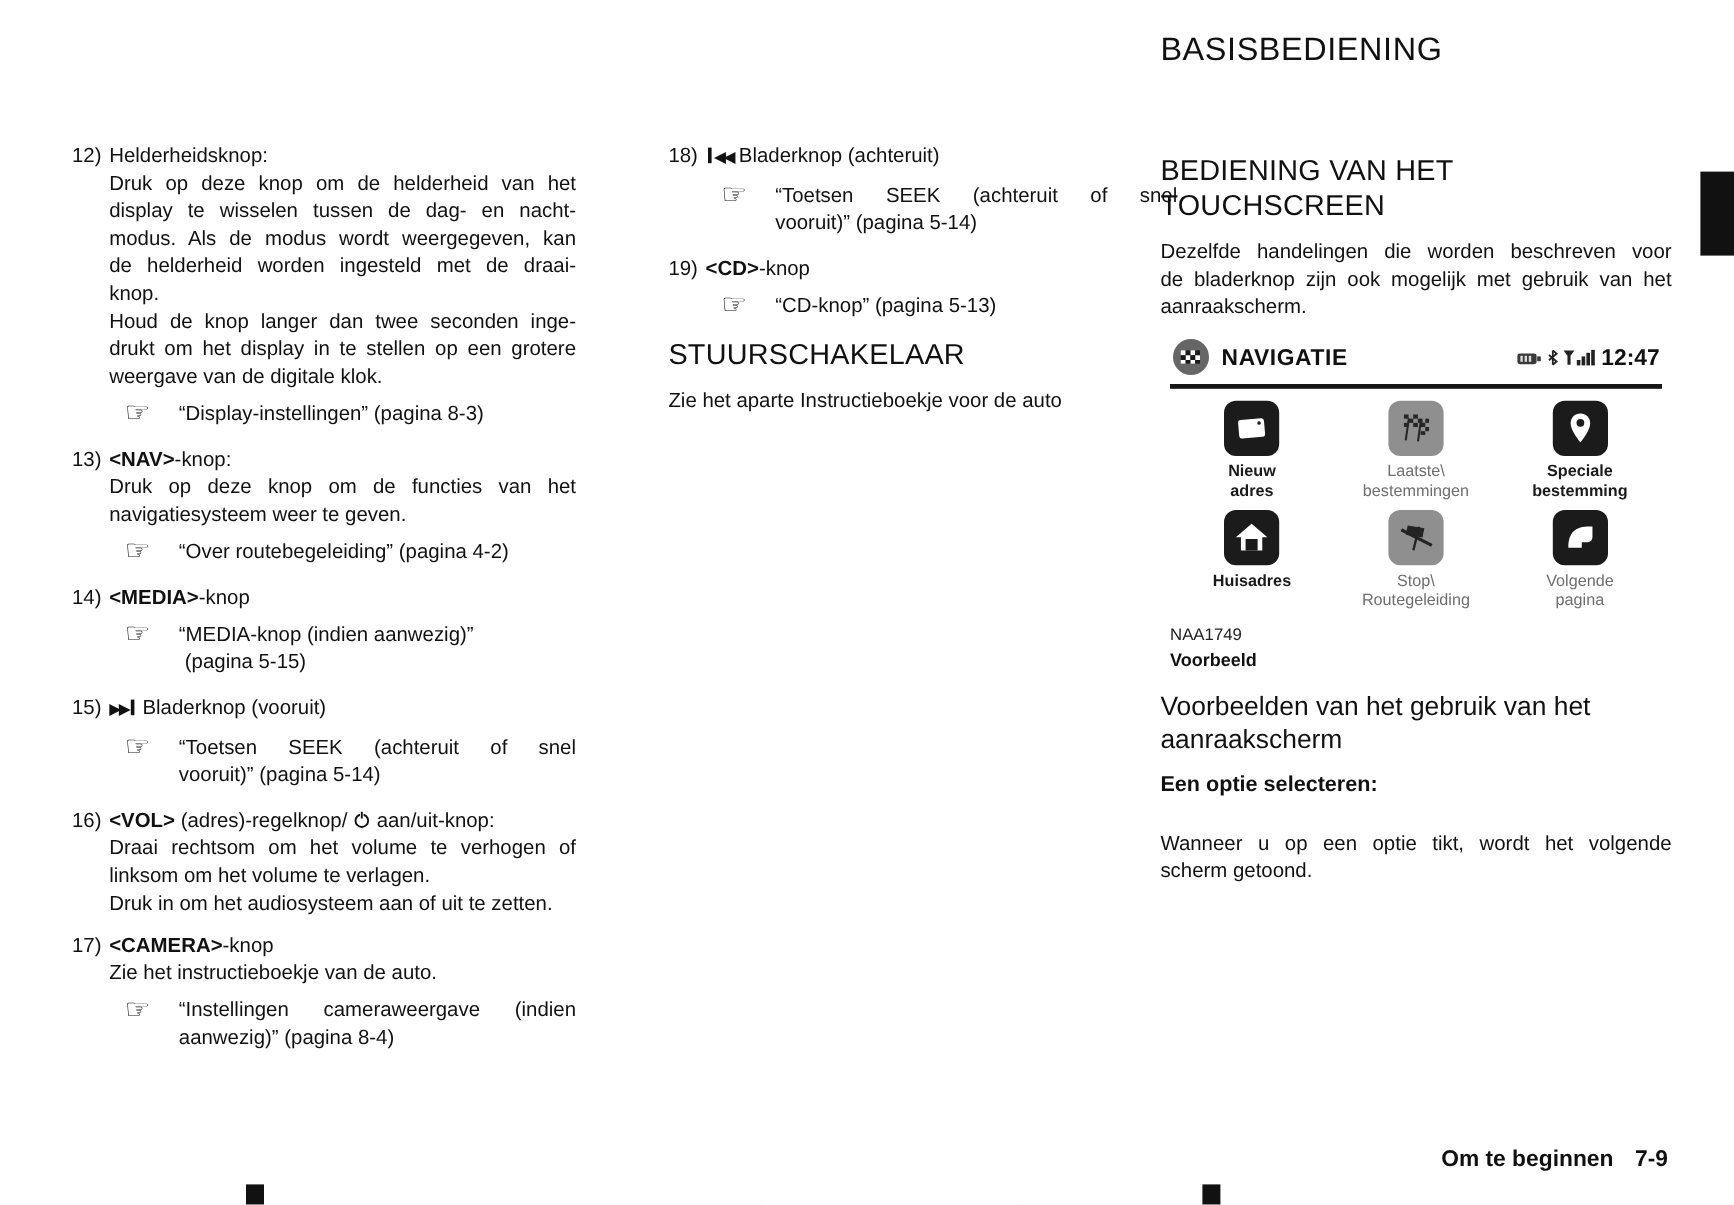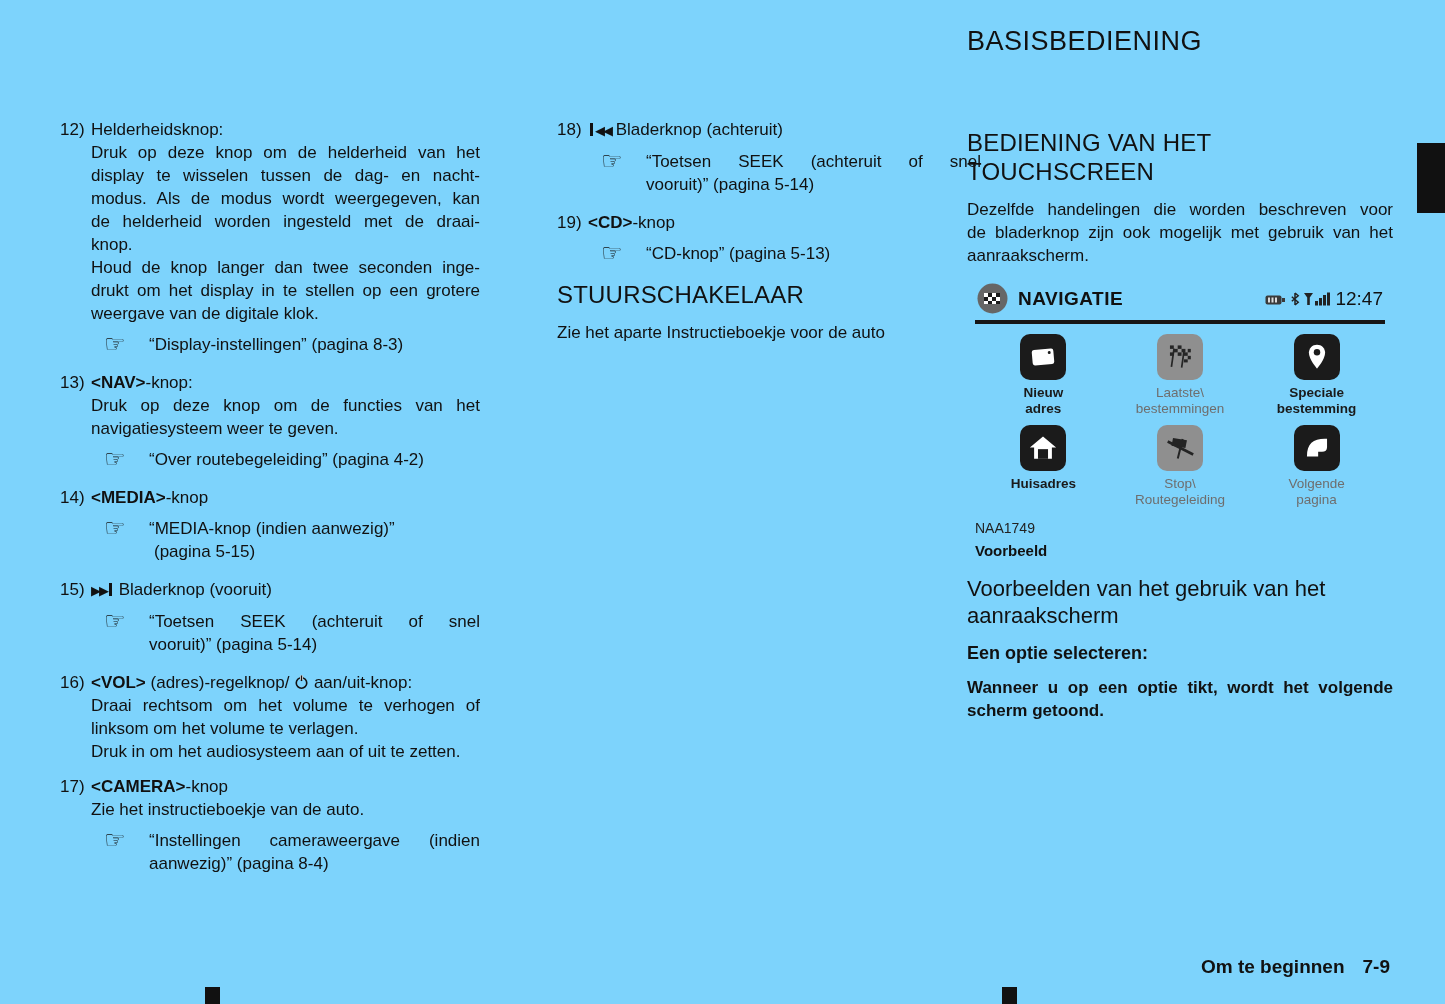--- a/index.html
+++ b/index.html
@@ -1,16 +1,16 @@
 <!DOCTYPE html>
 <html><head>
 <meta charset="utf-8">
 <style>
   html,body{margin:0;padding:0;background:#e8e8e8;}
-  .page{position:relative;width:1445px;height:1004px;background:#7dd3fc;
+  .page{position:relative;width:1445px;height:1004px;background:#ffffff;
         font-family:"Liberation Sans",sans-serif;color:#111;overflow:hidden;}
   .page-title{position:absolute;left:967px;top:26px;font-size:27px;letter-spacing:.5px;}
   .col{position:absolute;top:118px;}
   #col-left{left:60px;width:420px;}
   #col-middle{left:513px;width:424px;margin-left:44px;}
   #col-right{left:967px;width:426px;}
 
   .item{display:grid;grid-template-columns:31px 1fr;margin-bottom:12px;}
   .num,.ttl,.line{font-size:17px;line-height:23px;}
   .line{text-align:left;}
@@ -25,36 +25,36 @@
   .inl-icon svg{vertical-align:-2px;}
 
   .h1{font-size:24px;line-height:29px;letter-spacing:.2px;margin:10px 0 12px 0;}
   #col-middle .h1{margin-top:12px;}
   .plain{font-size:17px;line-height:23px;}
 
   .screen{margin-top:14px;padding:0 8px;}
   .scr-head{display:flex;align-items:center;height:36px;padding:0 2px;}
   .scr-title{font-size:19px;font-weight:bold;margin-left:10px;letter-spacing:.5px;}
   .scr-status{margin-left:auto;display:flex;align-items:center;gap:4px;}
-  .scr-time{font-size:19px;font-weight:normal;margin-left:4px;}
+  .scr-time{font-size:19px;font-weight:bold;margin-left:4px;}
   .scr-rule{height:4px;background:#161616;margin-top:3px;}
   .grid{display:flex;flex-wrap:wrap;margin-top:10px;}
   .cell{width:33.33%;text-align:center;margin-bottom:8px;}
   .tilebox{width:46px;height:46px;border-radius:10px;margin:0 auto;
            display:flex;align-items:center;justify-content:center;}
   .tile-black{background:#1b1b1b;}
   .tile-gray{background:#8f8f8f;}
   .tlabel{margin-top:5px;font-size:13.5px;line-height:16px;}
   .lbl-bold{font-weight:bold;color:#1a1a1a;}
   .lbl-gray{color:#6e6e6e;}
   .fig-code{text-align:left;font-size:14px;margin-top:4px;padding-right:2px;color:#222;}
   .fig-caption{font-weight:bold;font-size:15px;margin-top:6px;}
   .h2{font-size:22px;line-height:27px;margin-top:16px;}
   .h3{font-size:18px;font-weight:bold;margin-top:14px;}
-  .rbody{margin-top:12px;font-weight:bold;}
+  .rbody{margin-top:27px;}
 
   .tab-mark{position:absolute;right:0;top:143px;width:28px;height:70px;background:#111;}
   .print-mark{position:absolute;bottom:0;width:15px;height:17px;background:#111;}
   #mark1{left:205px;} #mark2{left:1002px;}
   .footer{position:absolute;right:55px;top:956px;font-size:19px;font-weight:bold;display:flex;gap:18px;}
 </style>
 </head>
 <body>
 
 <div class="page">

